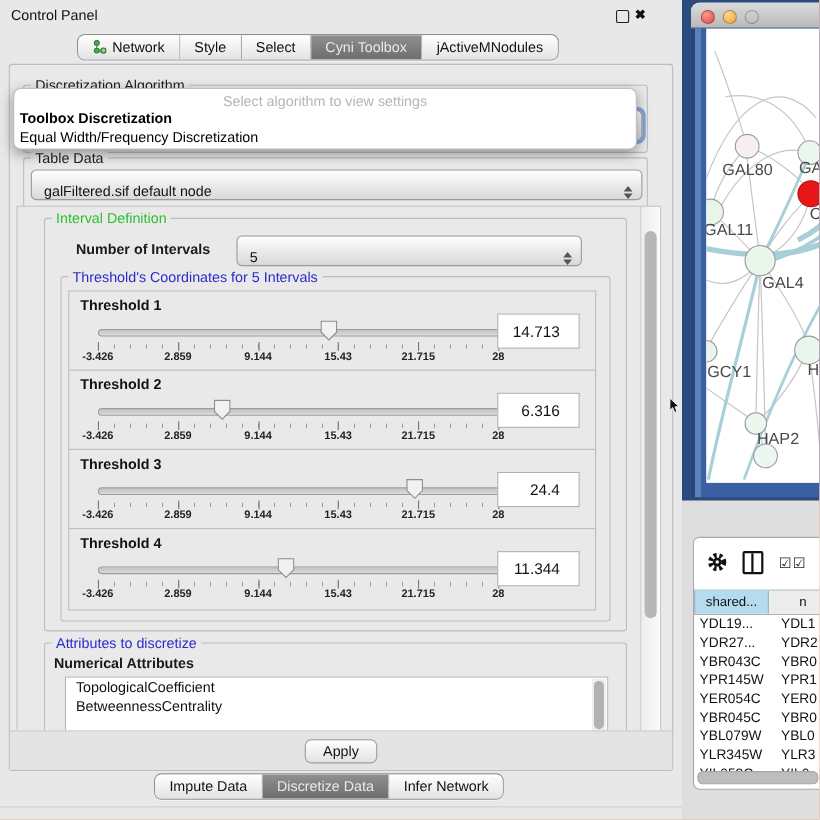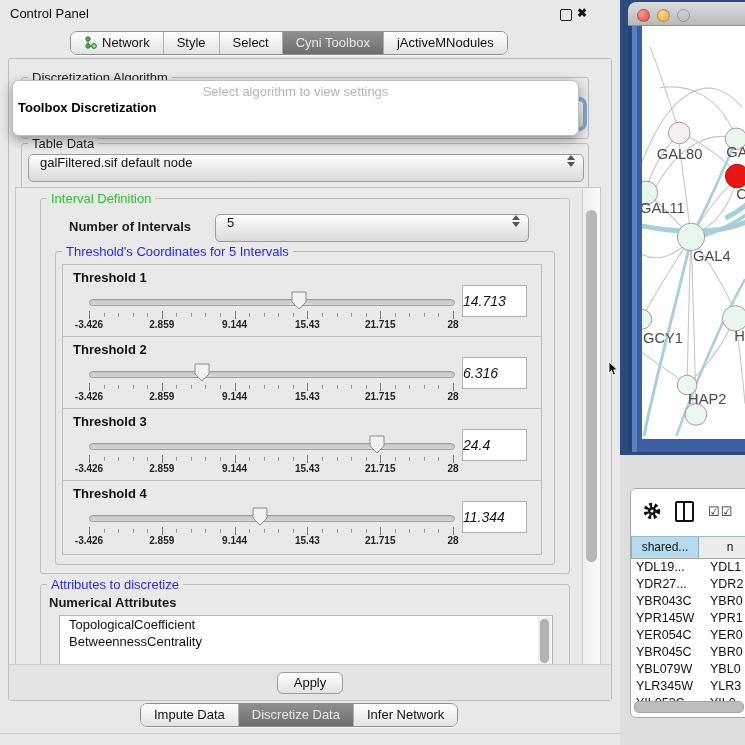--- a/index.html
+++ b/index.html
@@ -19,21 +19,21 @@
   .tab:last-child{border-right:none;}
   .tab.sel{background:linear-gradient(#8f8f8f,#6e6e6e);color:#e9e9e7;}
 
   .outer-panel{position:absolute;left:8px;top:58px;width:602px;height:641px;background:#e9e9e9;border:1px solid #bdbdbd;border-radius:3px;}
 
   .group{position:absolute;border:1px solid #bdbdbd;border-radius:3px;}
   .group-title{position:absolute;top:-8px;left:6px;background:#e9e9e9;padding:0 4px;font-size:13px;color:#222;}
   .gt-green{color:#2ebf2e;}
   .gt-blue{color:#2b2bcc;}
 
-  .combo{position:absolute;border:1px solid #9b9b9b;border-radius:5px;background:linear-gradient(#ffffff,#ebebeb 50%,#d9d9d9);display:flex;align-items:flex-start;font-size:13px;}
+  .combo{position:absolute;border:1px solid #9b9b9b;border-radius:5px;background:linear-gradient(#ffffff,#ebebeb 50%,#d9d9d9);display:flex;align-items:flex-end;font-size:13px;}
   .combo .val{padding-left:11px;flex:1;color:#111;}
   .stepper{width:16px;display:flex;flex-direction:column;align-items:center;justify-content:center;gap:2px;margin-right:4px;}
   .stepper i{width:0;height:0;border-left:4px solid transparent;border-right:4px solid transparent;}
   .stepper .up{border-bottom:5px solid #555;}
   .stepper .dn{border-top:5px solid #555;}
   .focusring{box-shadow:0 0 0 3px #7da7d8;}
 
   .popup{position:absolute;left:12px;top:80px;width:565px;height:54px;background:#fff;border:1px solid #bfbfbf;border-radius:7px;box-shadow:0 4px 12px rgba(0,0,0,.38);z-index:30;}
   .popup .hint{text-align:center;color:#b5b5b5;font-size:13px;padding-top:3px;}
   .popup .opt{padding:0 5px;font-size:13px;line-height:17px;color:#000;}
@@ -48,21 +48,21 @@
   .tlabel{position:absolute;left:10px;top:5px;font-weight:bold;font-size:13px;color:#111;}
   .sliderzone{position:absolute;left:26px;top:26px;width:364px;height:40px;}
   .track{position:absolute;left:0;top:8px;width:100%;height:5px;border:1px solid #9c9c9c;border-radius:4px;background:linear-gradient(#c2c2c2,#dadada);}
   .thumbwrap{position:absolute;top:0;transform:translateX(-50%);width:16px;height:19px;}
   .ticks{position:absolute;left:0;top:20px;width:100%;height:8px;}
   .ticks::before{content:"";position:absolute;left:0;top:2px;width:100%;height:4px;
      background-image:repeating-linear-gradient(to right,#999 0 1px,transparent 1px 14.56px);}
   .ticks .mj{position:absolute;top:0;width:1px;height:8px;background:#777;}
   .ticklabels{position:absolute;left:0;top:28px;width:100%;height:11px;}
   .ticklabels span{position:absolute;transform:translateX(-50%);font-size:10px;font-weight:bold;color:#222;white-space:nowrap;}
-  .tvalue{position:absolute;right:14px;top:20px;width:56px;height:30px;background:#fff;border:1px solid #b0b0b0;font-size:14px;line-height:30px;text-align:left;padding-right:7px;color:#111;font-style:italic;}
+  .tvalue{position:absolute;right:14px;top:20px;width:56px;height:30px;background:#fff;border:1px solid #b0b0b0;font-size:14px;line-height:30px;text-align:right;padding-right:17px;color:#111;}
 
   .listbox{position:absolute;background:#fff;border:1px solid #b5b5b5;overflow:hidden;}
   .listbox .item{font-size:13px;line-height:17px;padding-left:9px;color:#111;}
   .inner-scroll{position:absolute;right:1px;top:1px;width:13px;height:calc(100% - 2px);background:#efefef;}
   .inner-scroll .thumb{position:absolute;left:2px;top:2px;width:9px;height:44px;background:#b2b2b2;border-radius:5px;}
 
   .apply-strip{position:absolute;left:0;bottom:0;width:100%;height:35px;background:#e4e4e4;border-top:1px solid #cdcdcd;display:flex;align-items:center;justify-content:center;}
   .btn{padding:2px 16px 3px 16px;font-size:13px;background:linear-gradient(#ffffff,#e2e2e2);border:1px solid #9d9d9d;border-radius:6px;color:#111;}
 
   .bottom-divider{position:absolute;left:0;top:733px;width:620px;height:1px;background:#cfcfcf;}
@@ -322,20 +322,21 @@
         </div>
       <div class="tab">
           <span>Infer Network</span>
         </div>
     </div>
     <div class="bottom-divider"></div>
 
     <div class="popup">
       <div class="hint">Select algorithm to view settings</div>
       <div class="opt b">Toolbox Discretization</div>
+      <div class="opt">Equal Width/Frequency Discretization</div>
     </div>
   </div>
 
   <div class="right">
     <div class="desktop"></div>
 
     <div class="netwin">
       <div class="net-titlebar">
         <span class="tl" style="left:9px;background:radial-gradient(circle at 35% 30%,#ff9a93,#dd4a42);"></span>
         <span class="tl" style="left:29px;background:radial-gradient(circle at 35% 30%,#ffd98e,#e8a33d);"></span>

